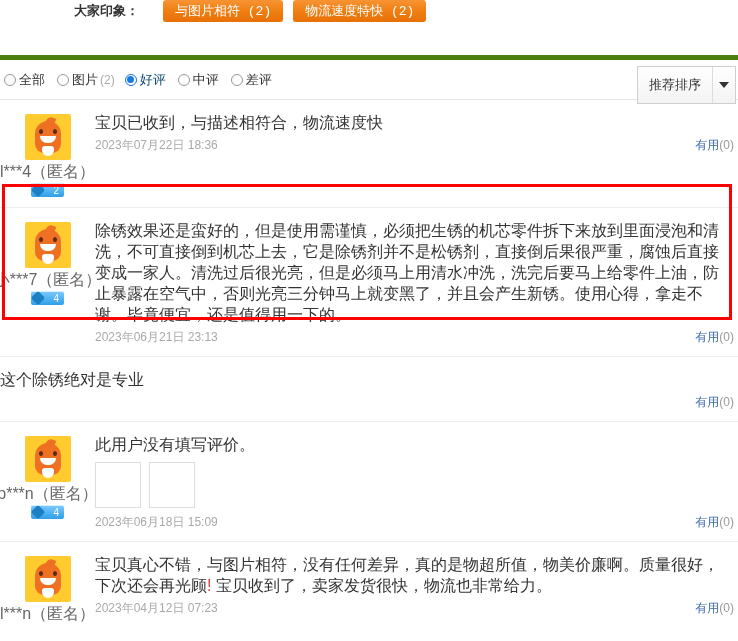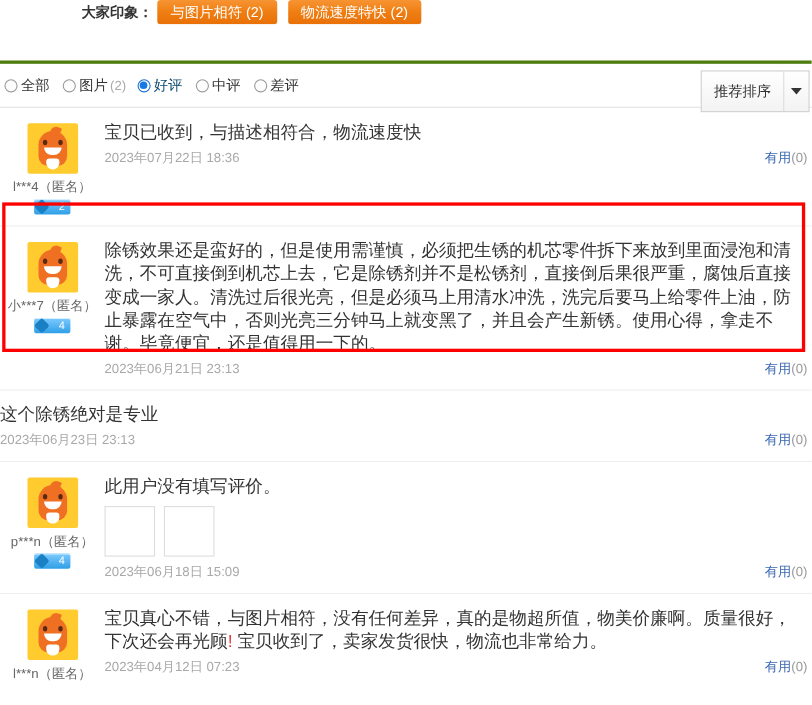--- a/index.html
+++ b/index.html
@@ -22,45 +22,46 @@
     display: flex;
     align-items: center;
     height: 22px;
     padding-left: 74px;
     overflow: hidden;
   }
   .impression-label {
     font-size: 13px;
     color: #333;
     font-weight: bold;
-    margin-right: 4px;
+    margin-right: 24px;
     white-space: nowrap;
   }
   .tag-btn {
     display: inline-flex;
     align-items: center;
     justify-content: center;
     height: 22px;
     padding: 0 12px;
     margin-right: 10px;
     background: linear-gradient(to bottom, #f79433 0%, #ef7e12 50%, #e97107 100%);
     color: #ffffff;
     font-size: 13px;
     border-radius: 3px;
     white-space: nowrap;
     box-shadow: 0 1px 0 rgba(0,0,0,0.10);
     cursor: pointer;
+    font-family: Liberation Mono, monospace;
   }
 
   
   .filter-bar {
     position: relative;
     margin-top: 33px;
     height: 39px;
-    border-top: 3px solid #4d7c0f;
+    border-top: 5px solid #4d7c0f;
     border-bottom: 1px solid #e3e3e3;
     background: #ffffff;
     display: flex;
     align-items: center;
   }
   .radio-group {
     display: flex;
     align-items: center;
     padding-left: 4px;
   }
@@ -237,21 +238,21 @@
     position: absolute;
     left: 4px; top: 12px;
     width: 16px; height: 14px;
     background: #8e3a22;
     border-radius: 50% 40% 60% 30%;
     opacity: .9;
   }
 
   .reviewer-name {
     margin-top: 4px;
-    font-size: 12px;
+    font-size: 16px;
     color: #666666;
     text-align: center;
     white-space: nowrap;
     line-height: 16px;
   }
   .level-badge {
     margin-top: 3px;
     display: inline-flex;
     align-items: center;
     justify-content: flex-end;
@@ -446,21 +447,20 @@
           <span>有用</span><span class="cnt">(0)</span>
         </span>
       </div>
     </div>
   </div>
 
   <div class="review">
     <div class="review-body">
       <p class="review-text">这个除锈绝对是专业</p>
       <div class="review-meta">
-        <span class="review-date">2023年06月23日 23:13</span>
         <span class="useful">
           <span>有用</span><span class="cnt">(0)</span>
         </span>
       </div>
     </div>
   </div>
 
   <div class="review">
     <div class="reviewer">
       <div class="avatar cartoon">

